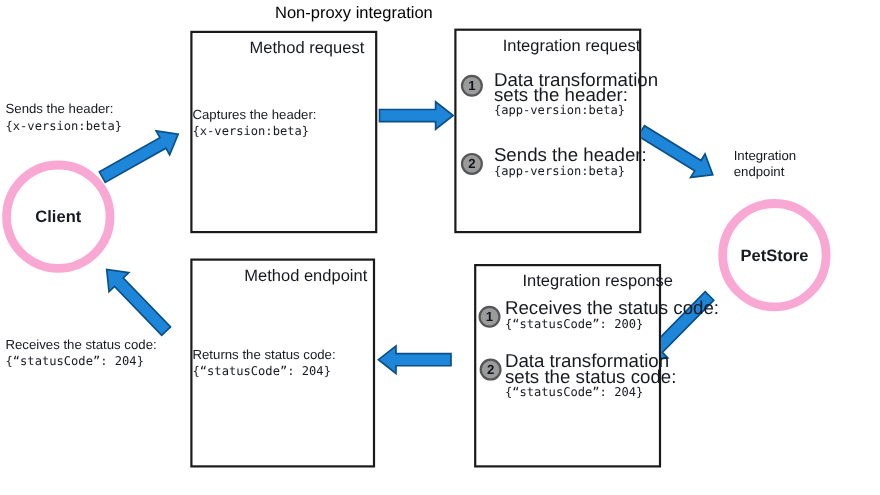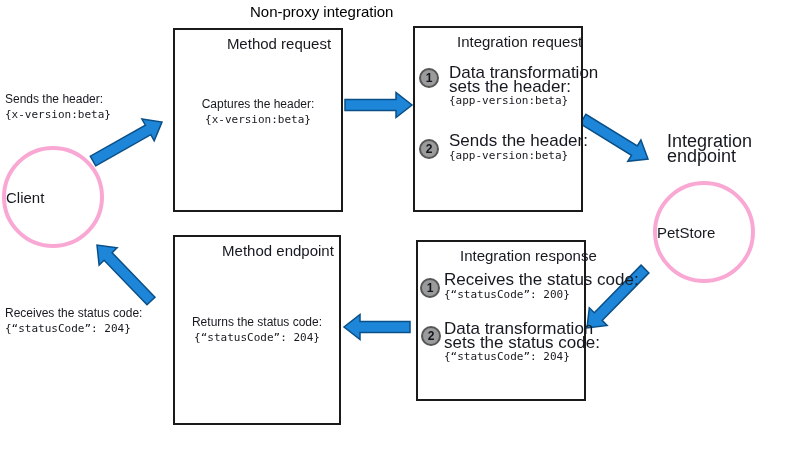--- a/index.html
+++ b/index.html
@@ -12,38 +12,38 @@
     position:absolute;left:250px;top:3px;width:245px;text-align:left;
     font-size:15px;line-height:17px;color:#000000;
   }
   .box{
     position:absolute;background:#fff;border:2px solid #1a1a1a;box-sizing:border-box;
   }
   .box-title{
     text-align:center;font-size:15px;line-height:16px;margin-top:6px;white-space:nowrap;margin-left:42px;
   }
   .node-circle{
-    position:absolute;width:102px;height:102px;border:4px solid #f9a8d4;border-radius:50%;
-    box-sizing:border-box;background:#fff;display:flex;align-items:center;
+    position:absolute;width:102px;height:102px;border:8px solid #f9a8d4;border-radius:50%;
+    box-sizing:border-box;background:#fff;display:flex;align-items:center;justify-content:center;font-weight:bold;
   }
   .node-label{font-size:15px;white-space:nowrap;}
   .sans{font-size:12px;line-height:13.5px;white-space:nowrap;}
   .code{
     font-family:"DejaVu Sans Mono",monospace;font-size:11px;line-height:15px;white-space:pre;
   }
   .annot{position:absolute;}
-  .center-body{position:absolute;left:0;width:100%;text-align:center;}
+  .center-body{position:absolute;left:0;width:100%;}
   .step-circle{
     position:absolute;width:20px;height:20px;border-radius:50%;box-sizing:border-box;
     border:2px solid #565656;background:#9b9b9b;color:#10151c;
     font-size:12px;font-weight:bold;line-height:16px;text-align:center;
   }
   .step-text{position:absolute;}
   .step-text .sans{font-size:17px;line-height:13.5px;}
-  .caption{position:absolute;font-size:18px;line-height:15px;white-space:nowrap;}
+  .caption{position:absolute;font-size:12px;line-height:15px;white-space:nowrap;}
 </style>
 </head>
 <body>
 
 <div id="canvas">
 
   <svg id="arrow-layer" viewBox="0 0 800 450" xmlns="http://www.w3.org/2000/svg">
       <polygon points="95.7,165.8 150.8,134.7 154.2,140.8 162.0,122.0 141.9,119.0 145.4,125.1 90.3,156.2" fill="#1d86d8" stroke="#0a4f87" stroke-width="1.5"></polygon>
       <polygon points="345.0,110.5 396.0,110.5 396.0,117.5 412.0,105.0 396.0,92.5 396.0,99.5 345.0,99.5" fill="#1d86d8" stroke="#0a4f87" stroke-width="1.5"></polygon>
       <polygon points="580.1,123.7 631.5,155.3 627.8,161.3 648.0,159.0 640.9,140.0 637.3,145.9 585.9,114.3" fill="#1d86d8" stroke="#0a4f87" stroke-width="1.5"></polygon>
@@ -102,21 +102,21 @@
   </div>
 
   <div class="box" style="left:173px;top:235px;width:168px;height:190px;">
     <div class="box-title">Method endpoint</div>
     <div class="center-body" style="top:79px;">
       <div class="sans">Returns the status code:</div>
       <div class="code">{“statusCode”: 204}</div>
     </div>
   </div>
 
-  <div class="box" style="left:416px;top:240px;width:170px;height:161px;">
+  <div class="box" style="left:431px;top:240px;width:170px;height:185px;">
     <div class="box-title">Integration response</div>
 
     <div class="step-circle" style="left:2px;top:36px;">1</div>
     <div class="step-text" style="left:26px;top:31px;">
       <div class="sans">Receives the status code:</div>
       <div class="code">{“statusCode”: 200}</div>
     </div>
 
     <div class="step-circle" style="left:3px;top:84px;">2</div>
     <div class="step-text" style="left:26px;top:80px;">

